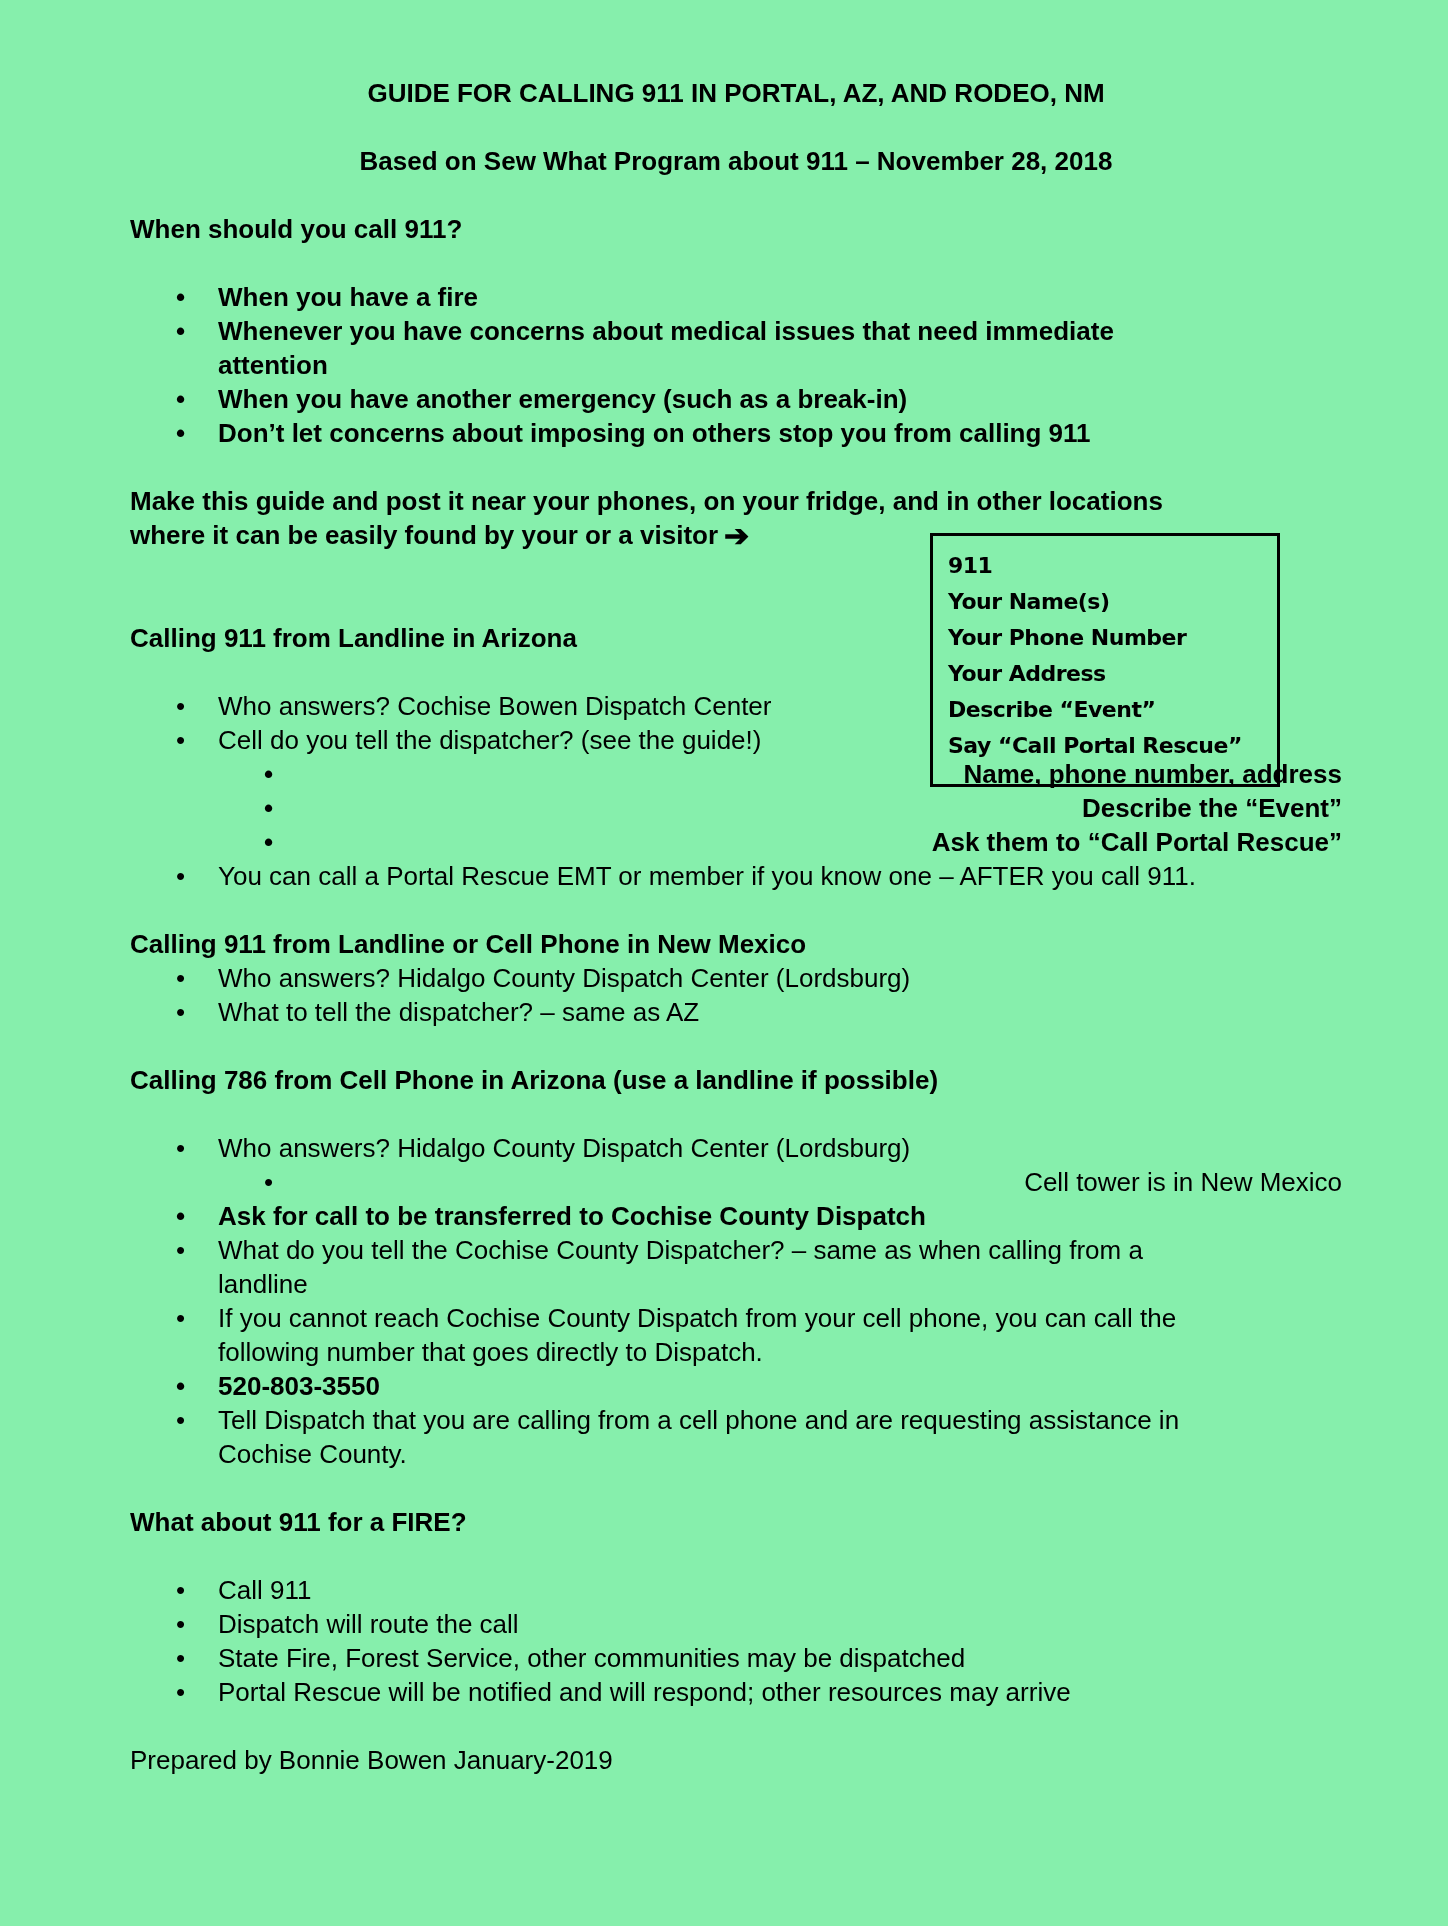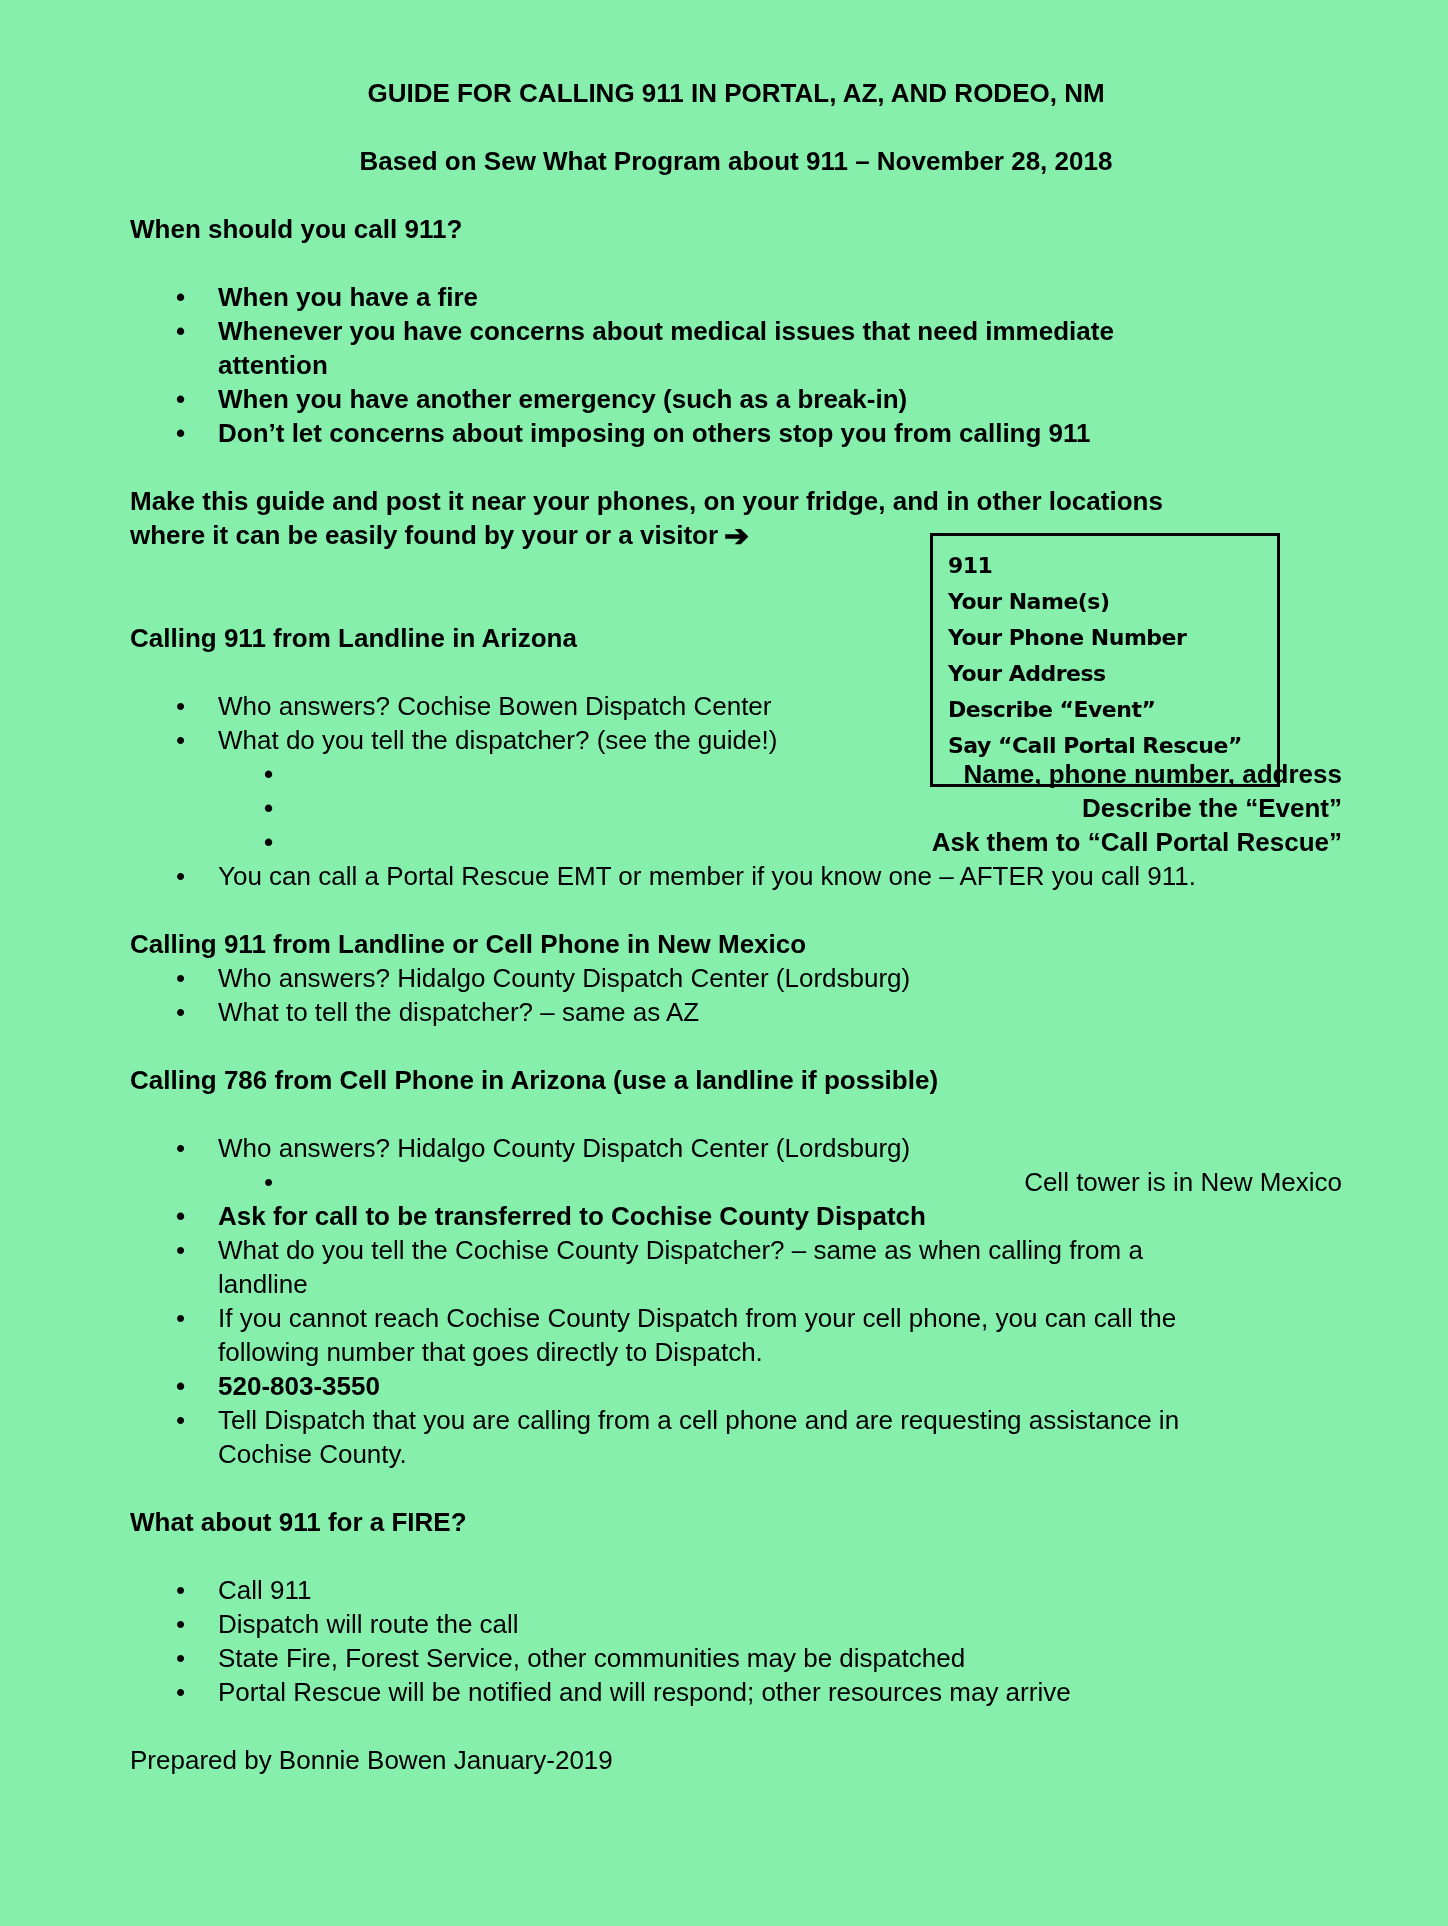--- a/index.html
+++ b/index.html
@@ -84,21 +84,21 @@
       <li class="b">When you have another emergency (such as a break-in)</li>
       <li class="b">Don’t let concerns about imposing on others stop you from calling 911</li>
     </ul>
 
     <p class="b mt1"><span class="note-text">Make this guide and post it near your phones, on your fridge, and in other locations
 where it can be easily found by your or a visitor</span><span class="arrow">➔</span></p>
 
     <p class="b mt2">Calling 911 from Landline in Arizona</p>
     <ul class="mt1">
       <li>Who answers? Cochise Bowen Dispatch Center</li>
-      <li>What do you tell the dispatcher? (see the guide!)</li>
+      <li>Cell do you tell the dispatcher? (see the guide!)</li>
       <li class="l2 b">Name, phone number, address</li>
       <li class="l2 b">Describe the “Event”</li>
       <li class="l2 b">Ask them to “Call Portal Rescue”</li>
       <li>You can call a Portal Rescue EMT or member if you know one – AFTER you call 911.</li>
     </ul>
 
     <p class="b mt1">Calling 911 from Landline or Cell Phone in New Mexico</p>
     <ul>
       <li>Who answers? Hidalgo County Dispatch Center (Lordsburg)</li>
       <li>What to tell the dispatcher? – same as AZ</li>

